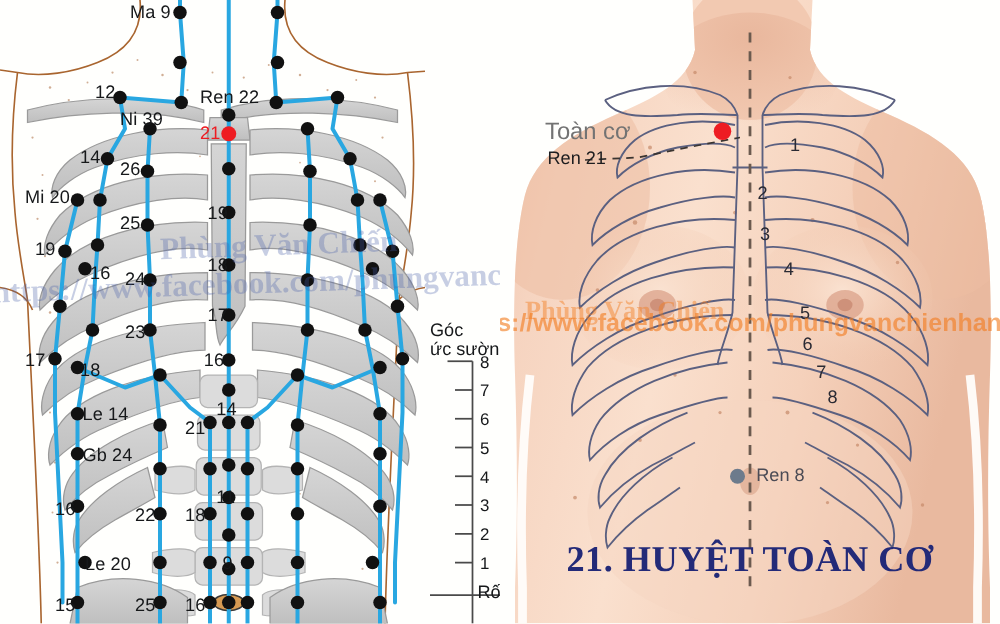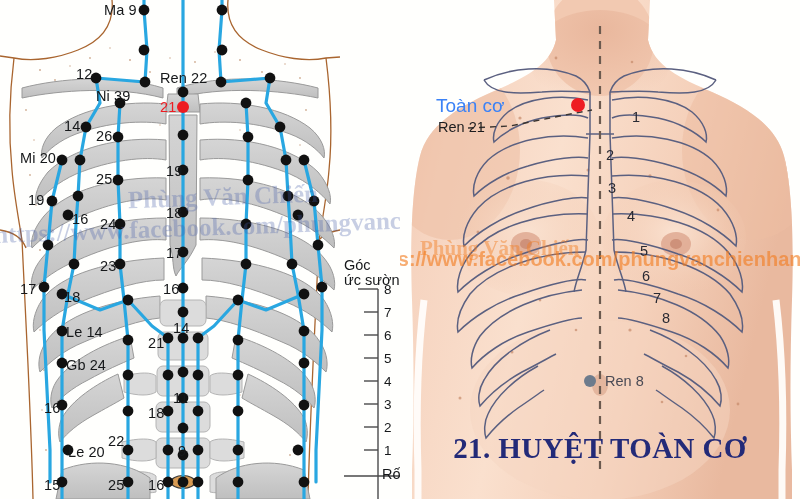--- a/index.html
+++ b/index.html
@@ -20,21 +20,21 @@
   .ruler-title{position:absolute;font-size:14.5px;color:#16181a;line-height:15px;white-space:nowrap;}
   .tick-num{position:absolute;font-size:13.5px;color:#16181a;}
   .navel-lbl{position:absolute;font-size:14.5px;color:#16181a;}
 
   
   .wm{position:absolute;pointer-events:none;white-space:nowrap;font-weight:bold;}
   .wm-blue{color:rgba(70,92,168,.30);font-family:"Liberation Serif","DejaVu Serif",serif;}
   .wm-orange{color:rgba(242,124,32,.62);font-family:"Liberation Sans","DejaVu Sans",sans-serif;}
 
   
-  .pink-lbl{position:absolute;color:#3b82f6;font-size:19px;font-weight:400;white-space:nowrap;}
+  .pink-lbl{position:absolute;color:#737373;font-size:19px;font-weight:400;white-space:nowrap;}
   .ren-lbl{position:absolute;color:#1d1d1f;font-size:14.5px;white-space:nowrap;text-align:center;}
   .rib-num{position:absolute;color:#2a2a33;font-size:14.5px;}
   .ren8-lbl{position:absolute;color:#4b4b55;font-size:14.5px;white-space:nowrap;}
 
   
   #caption{position:absolute;left:400px;width:400px;top:432px;text-align:center;}
   #caption .t1{font-family:"Liberation Serif","DejaVu Serif",serif;font-weight:bold;
       font-size:29px;color:#232a78;letter-spacing:.4px;}
   #caption .t2{font-family:"Liberation Serif","DejaVu Serif",serif;font-weight:bold;
       font-size:19px;color:#232a78;margin-top:3px;}
@@ -314,21 +314,21 @@
         <div class="lbl" style="left: 166px; top: 245px;">17</div>
         <div class="lbl" style="left: 100px; top: 258px;">23</div>
         <div class="lbl" style="left: 20px; top: 281px;">17</div>
         <div class="lbl" style="left: 64px; top: 289px;">18</div>
         <div class="lbl" style="left: 163px; top: 281px;">16</div>
         <div class="lbl" style="left: 66px; top: 324px;">Le 14</div>
         <div class="lbl" style="left: 148px; top: 335px;">21</div>
         <div class="lbl" style="left: 173px; top: 320px;">14</div>
         <div class="lbl" style="left: 66px; top: 357px;">Gb 24</div>
         <div class="lbl" style="left: 44px; top: 400px;">16</div>
-        <div class="lbl" style="left: 108px; top: 405px; margin-top: 28px;">22</div>
+        <div class="lbl" style="left: 108px; top: 405px;">22</div>
         <div class="lbl" style="left: 148px; top: 405px;">18</div>
         <div class="lbl" style="left: 173px; top: 390px;">11</div>
         <div class="lbl" style="left: 178px; top: 443px;">9</div>
         <div class="lbl" style="left: 68px; top: 444px;">Le 20</div>
         <div class="lbl" style="left: 44px; top: 477px;">15</div>
         <div class="lbl" style="left: 108px; top: 477px;">25</div>
         <div class="lbl" style="left: 148px; top: 477px;">16</div>
       </div>
 
     <div class="ruler-title" style="left:344px;top:258px;">

